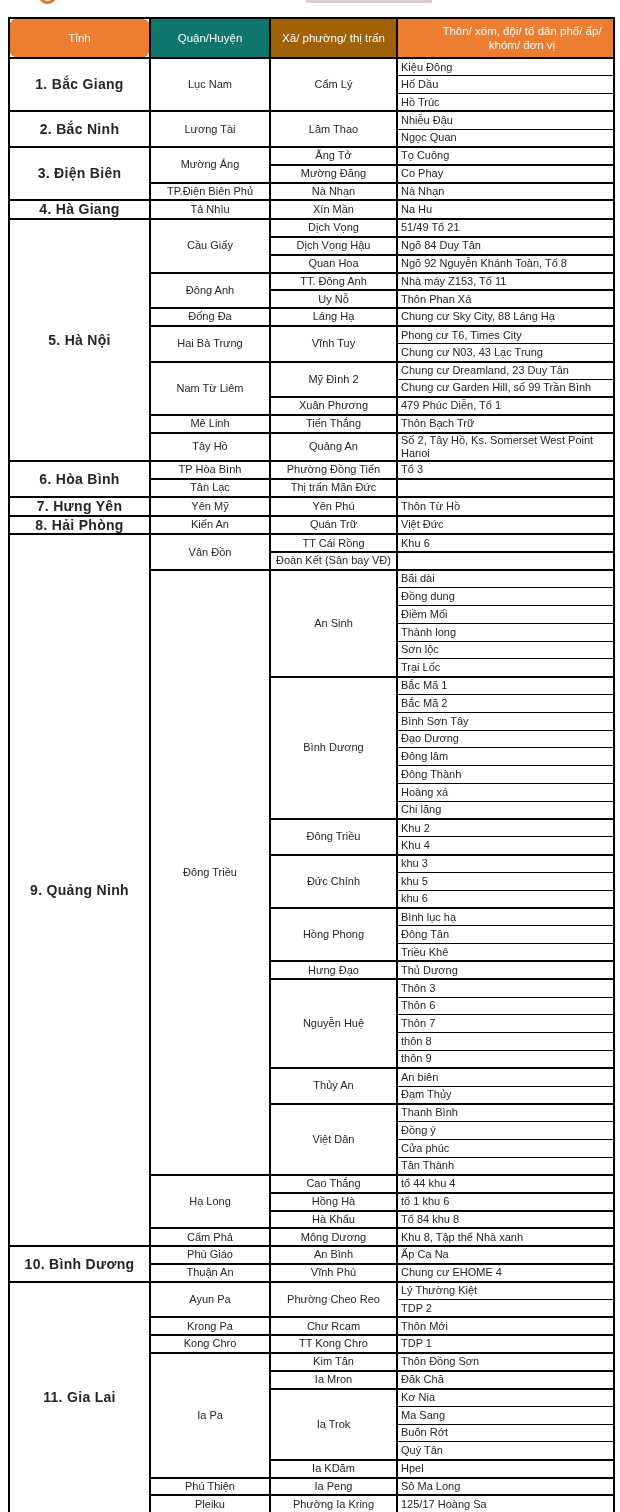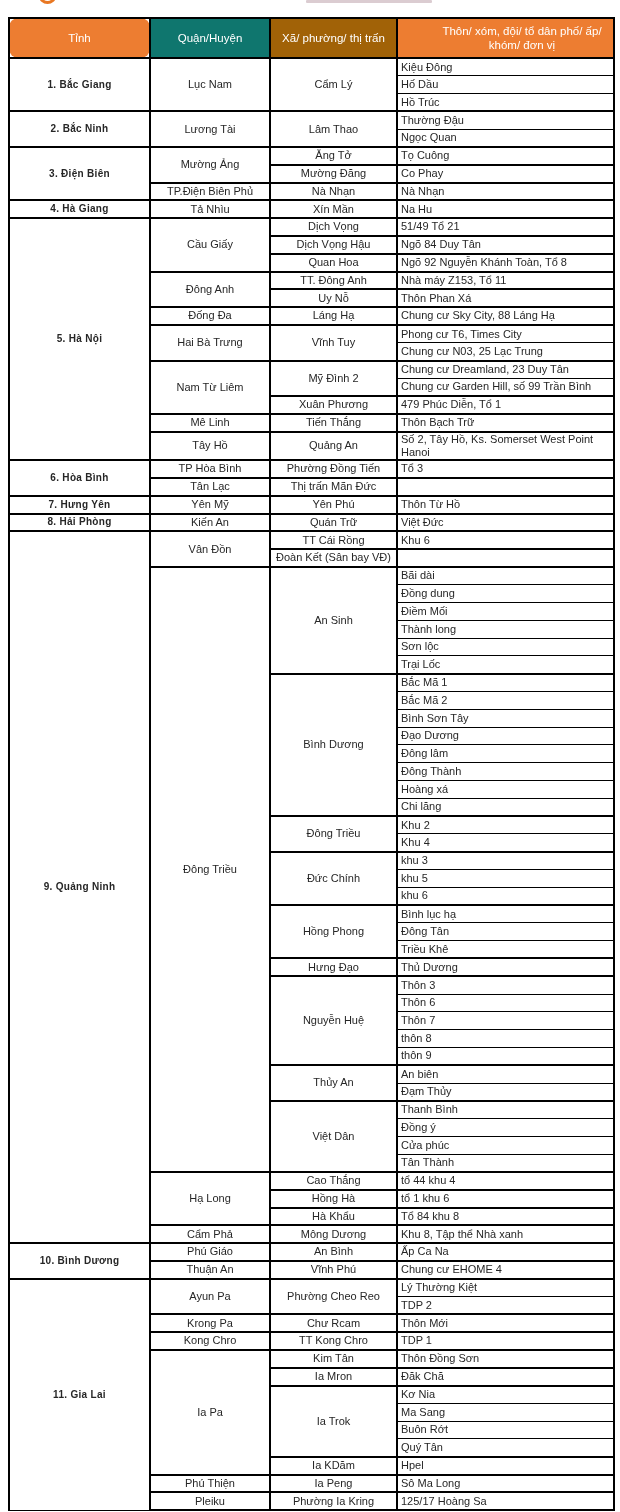--- a/index.html
+++ b/index.html
@@ -28,21 +28,21 @@
   }
   tbody tr{height:17.8px;}
   td{
     border:1px solid #000;border-left-width:2px;border-right-width:2px;
     font-size:11px;color:#262626;line-height:1.2;
     padding:0 2px;vertical-align:middle;background:#fff;
     overflow:hidden;
   }
   tr.s2 td{border-top-width:2px;}
   tbody tr:last-child td{border-bottom-width:2px;}
-  td.c0{font-weight:700;text-align:center;font-size:10px;letter-spacing:.3px;}
+  td.c0{font-weight:700;text-align:center;font-size:14px;letter-spacing:.3px;}
   td.c1,td.c2{text-align:center;}
   td.c3{text-align:left;padding-left:3px;}
 </style>
 </head>
 <body>
 
 <div class="logo-remnant"></div>
 <div class="title-remnant"></div>
 
 <table class="main-table">
@@ -70,21 +70,21 @@
       <tr class="s1">
         <td class="c3">Hố Dầu</td>
       </tr>
       <tr class="s1">
         <td class="c3">Hồ Trúc</td>
       </tr>
       <tr class="s2">
         <td class="c0" rowspan="2">2. Bắc Ninh</td>
         <td class="c1" rowspan="2">Lương Tài</td>
         <td class="c2" rowspan="2">Lâm Thao</td>
-        <td class="c3">Thường Đậu</td>
+        <td class="c3">Nhiễu Đậu</td>
       </tr>
       <tr class="s1">
         <td class="c3">Ngọc Quan</td>
       </tr>
       <tr class="s2">
         <td class="c0" rowspan="3">3. Điện Biên</td>
         <td class="c1" rowspan="2">Mường Ảng</td>
         <td class="c2">Ẳng Tở</td>
         <td class="c3">Tọ Cuông</td>
       </tr>
@@ -130,21 +130,21 @@
         <td class="c1">Đống Đa</td>
         <td class="c2">Láng Hạ</td>
         <td class="c3">Chung cư Sky City, 88 Láng Hạ</td>
       </tr>
       <tr class="s2">
         <td class="c1" rowspan="2">Hai Bà Trưng</td>
         <td class="c2" rowspan="2">Vĩnh Tuy</td>
         <td class="c3">Phong cư T6, Times City</td>
       </tr>
       <tr class="s1">
-        <td class="c3">Chung cư N03, 25 Lạc Trung</td>
+        <td class="c3">Chung cư N03, 43 Lạc Trung</td>
       </tr>
       <tr class="s2">
         <td class="c1" rowspan="3">Nam Từ Liêm</td>
         <td class="c2" rowspan="2">Mỹ Đình 2</td>
         <td class="c3">Chung cư Dreamland, 23 Duy Tân</td>
       </tr>
       <tr class="s1">
         <td class="c3">Chung cư Garden Hill, số 99 Trần Bình</td>
       </tr>
       <tr class="s2">

